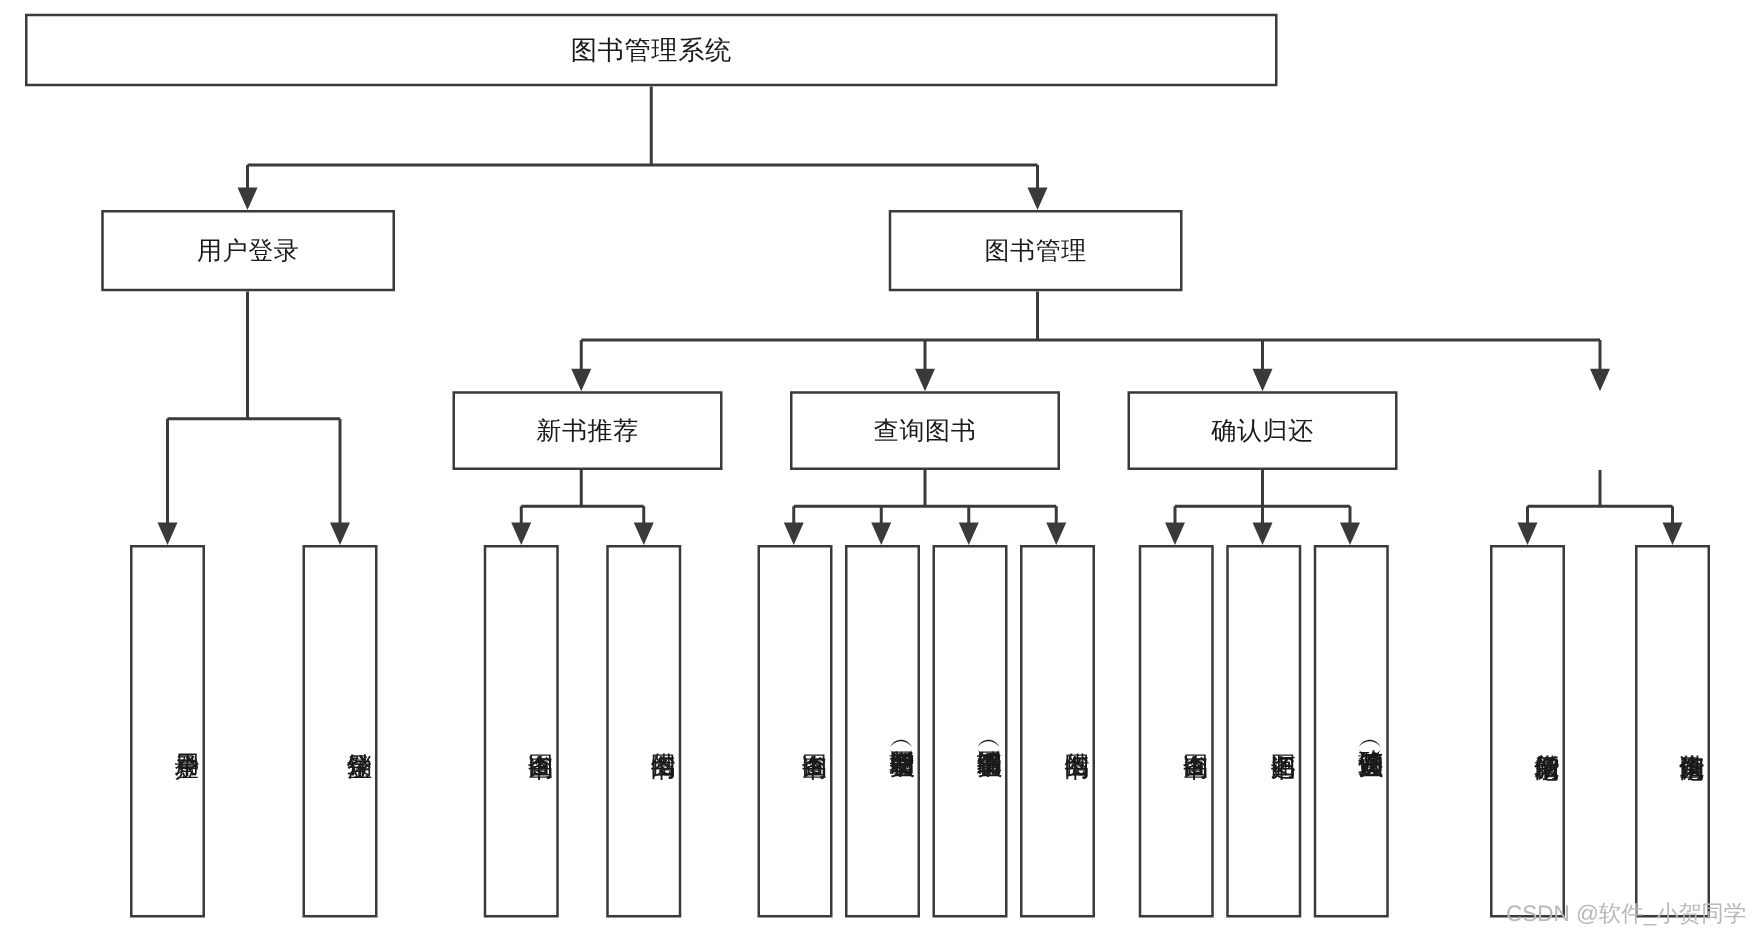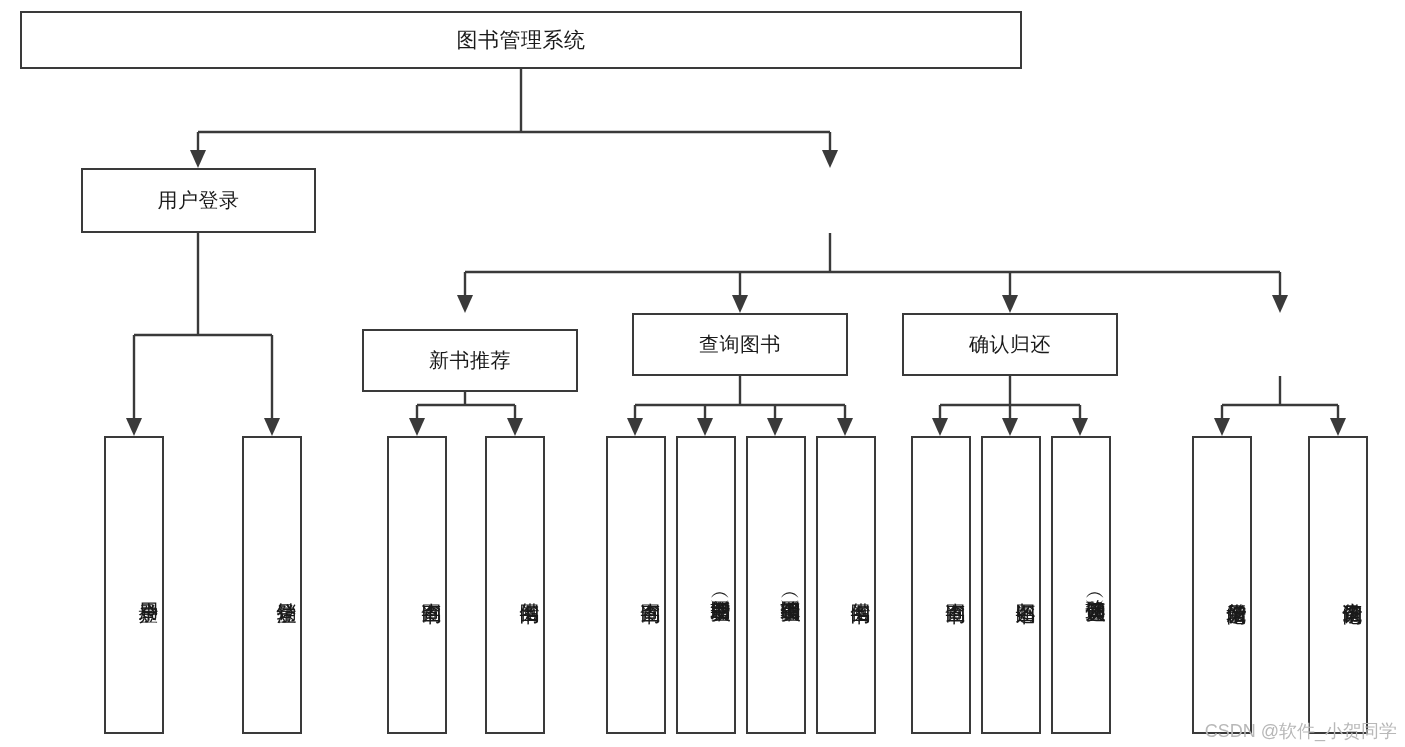--- a/index.html
+++ b/index.html
@@ -155,22 +155,23 @@
     <line x1="1222" y1="405" x2="1222" y2="420"></line>
     <polygon points="1214,418 1230,418 1222,436"></polygon>
     <line x1="1338" y1="405" x2="1338" y2="420"></line>
     <polygon points="1330,418 1346,418 1338,436"></polygon>
   </svg>
 
   <div class="node root" style="left:20px; top:11px; width:1002px; height:58px;">图书管理系统</div>
 
   <div class="node lvl2" style="left:81px; top:168px; width:235px; height:65px;">用户登录</div>
 
-
-  <div class="node lvl3" style="left:362px; top:313px; width:216px; height:63px;margin-top:16px;">新书推荐</div>
+  <div class="node lvl2" style="left:711px; top:168px; width:235px; height:65px;">图书管理</div>
+
+  <div class="node lvl3" style="left:362px; top:313px; width:216px; height:63px;">新书推荐</div>
 
   <div class="node lvl3" style="left:632px; top:313px; width:216px; height:63px;">查询图书</div>
 
   <div class="node lvl3" style="left:902px; top:313px; width:216px; height:63px;">确认归还</div>
 
 
   <div class="node leaf" style="left:104px; top:436px; width:60px; height:298px;">用户登录</div>
 
   <div class="node leaf" style="left:242px; top:436px; width:60px; height:298px;">注销登录</div>
 

